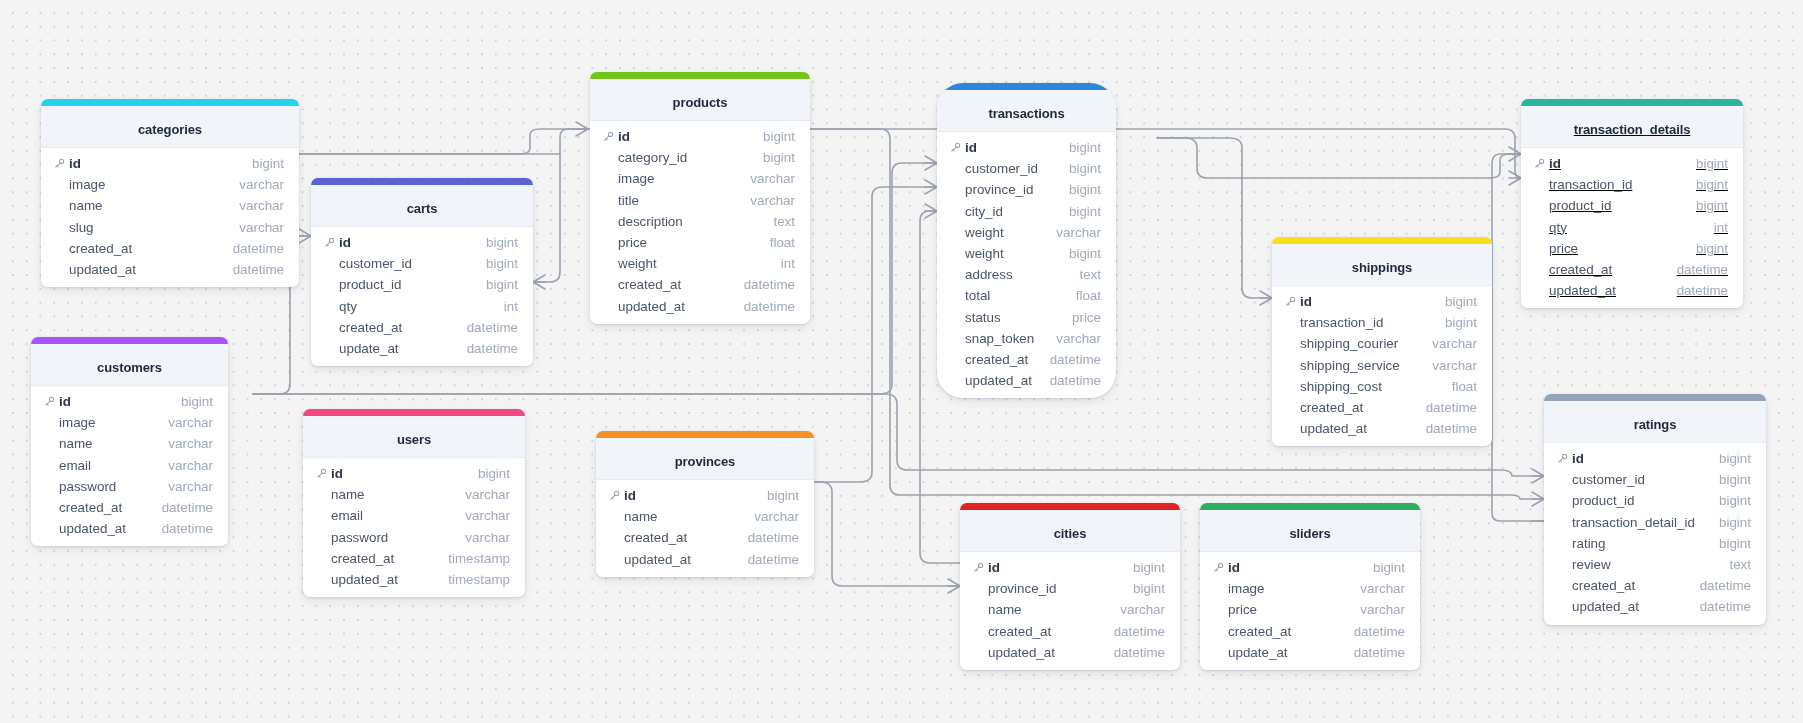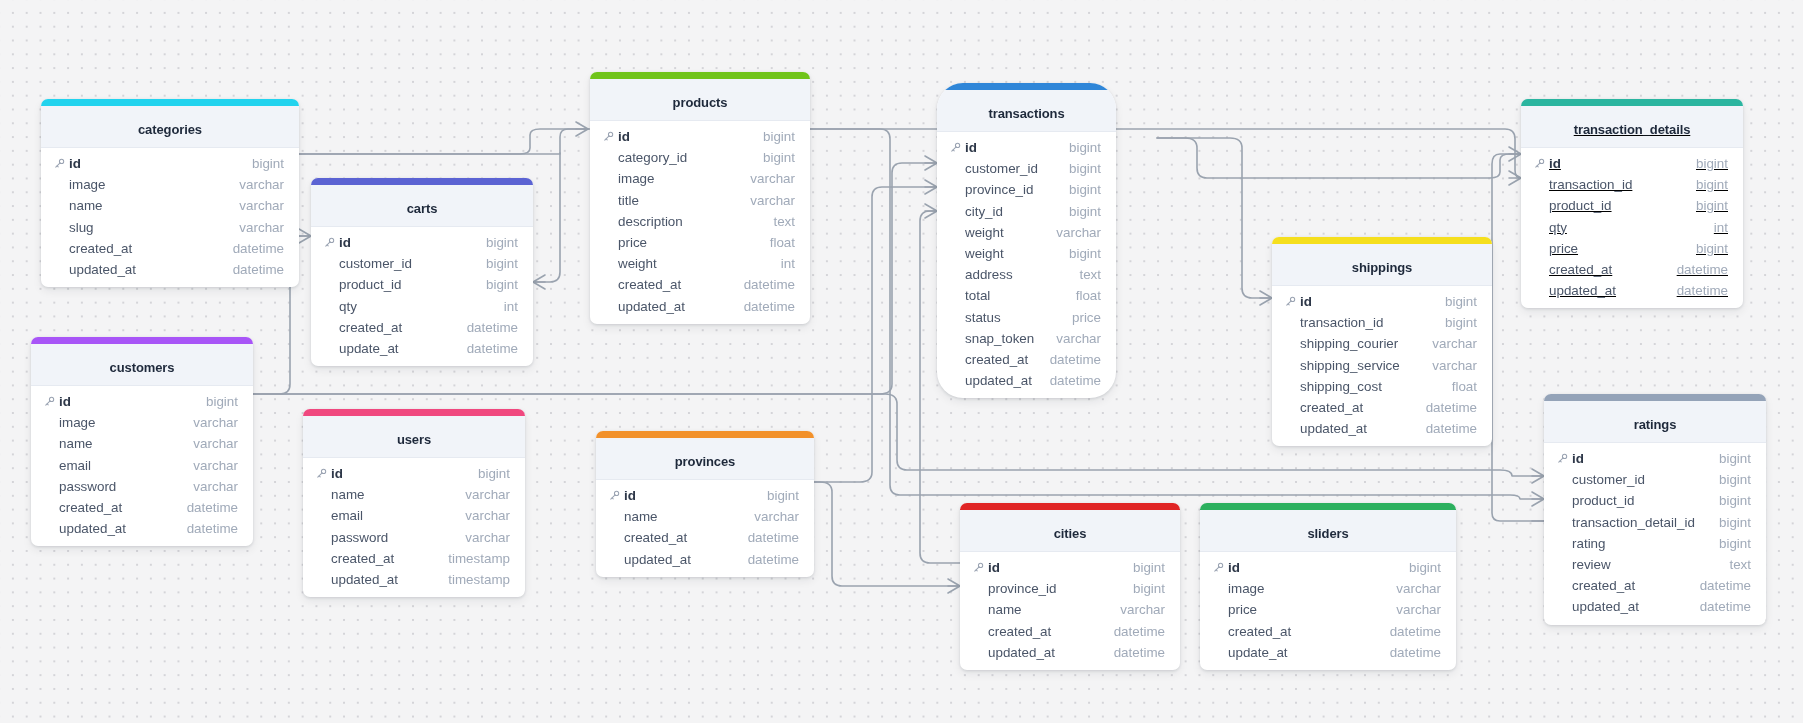--- a/index.html
+++ b/index.html
@@ -163,21 +163,21 @@
             <span class="field-name">created_at</span>
             <span class="field-type">datetime</span>
           </div>
           <div class="field-row">
             <span class="key-slot"></span>
             <span class="field-name">updated_at</span>
             <span class="field-type">datetime</span>
           </div>
         </div>
       </div>
-      <div class="table-node" style="left: 31px; top: 337px; width: 222px;">
+      <div class="table-node" style="left: 31px; top: 337px; width: 197px;">
         <div class="accent-bar" style="background: rgb(168, 85, 247);"></div>
         <div class="table-title">customers</div>
         <div class="fields">
           <div class="field-row pk">
             <span class="key-slot">
               <svg class="key-icon" width="11" height="11" viewBox="0 0 16 16" fill="none" stroke="currentColor" stroke-width="1.5" stroke-linecap="round">
                 <circle cx="11" cy="5" r="3.1"></circle>
                 <path d="M8.9 7.1 L2.6 13.4"></path>
                 <path d="M4.6 11.4 L6.1 12.9"></path>
               </svg>
@@ -492,21 +492,21 @@
             <span class="field-name">created_at</span>
             <span class="field-type">datetime</span>
           </div>
           <div class="field-row">
             <span class="key-slot"></span>
             <span class="field-name">updated_at</span>
             <span class="field-type">datetime</span>
           </div>
         </div>
       </div>
-      <div class="table-node" style="left: 1200px; top: 503px; width: 256px;">
+      <div class="table-node" style="left: 1200px; top: 503px; width: 220px;">
         <div class="accent-bar" style="background: rgb(44, 176, 94);"></div>
         <div class="table-title">sliders</div>
         <div class="fields">
           <div class="field-row pk">
             <span class="key-slot">
               <svg class="key-icon" width="11" height="11" viewBox="0 0 16 16" fill="none" stroke="currentColor" stroke-width="1.5" stroke-linecap="round">
                 <circle cx="11" cy="5" r="3.1"></circle>
                 <path d="M8.9 7.1 L2.6 13.4"></path>
                 <path d="M4.6 11.4 L6.1 12.9"></path>
               </svg>

